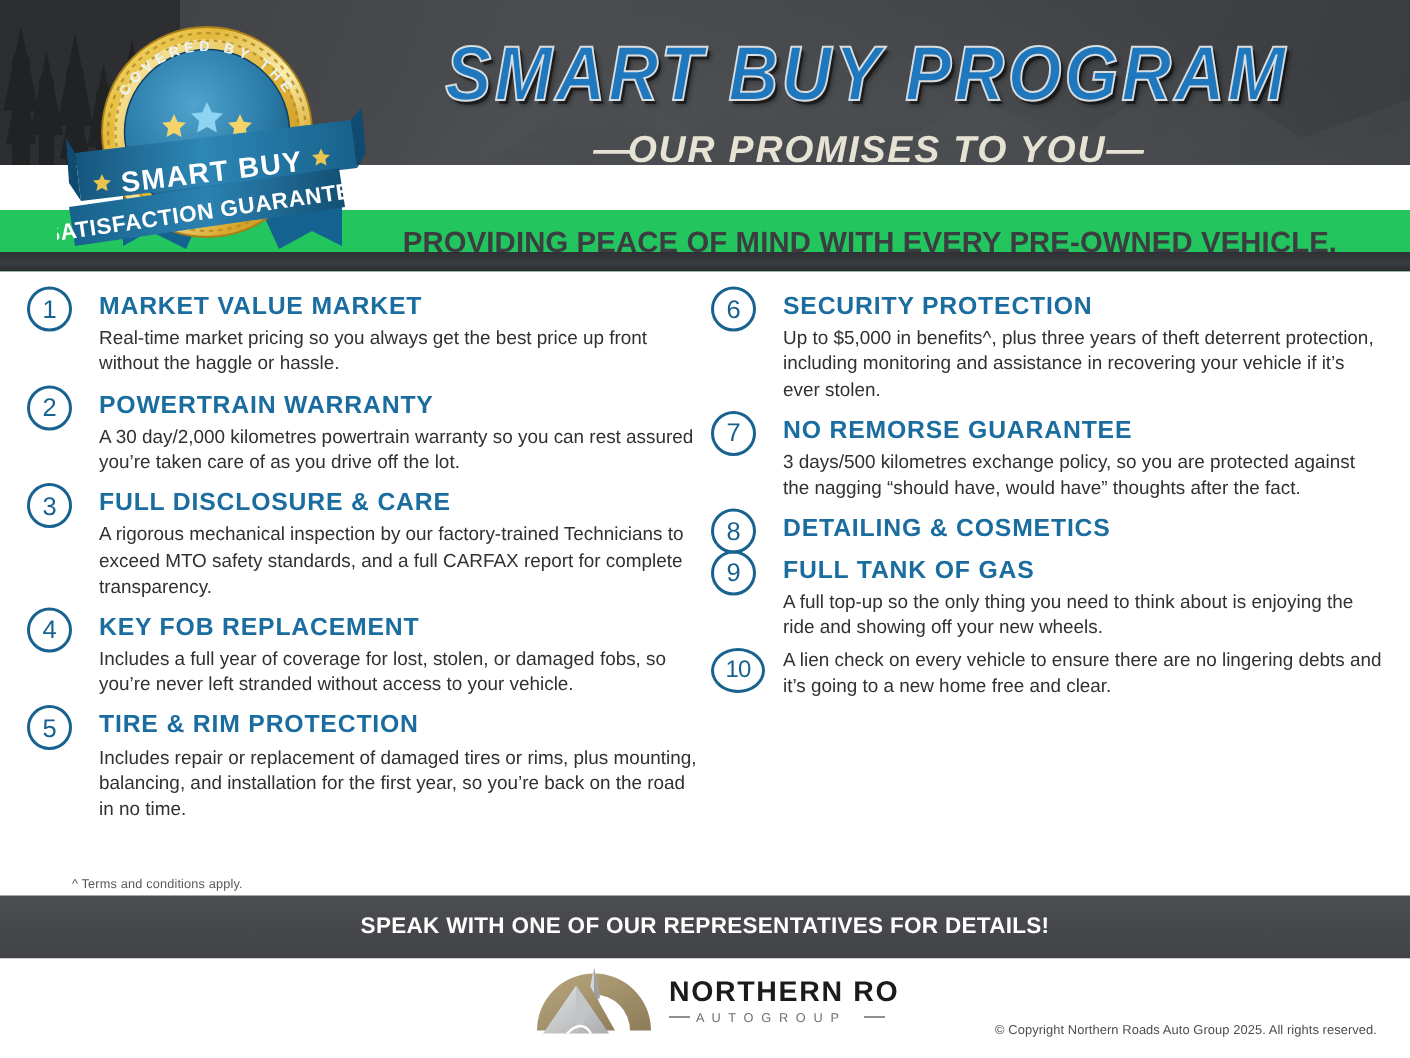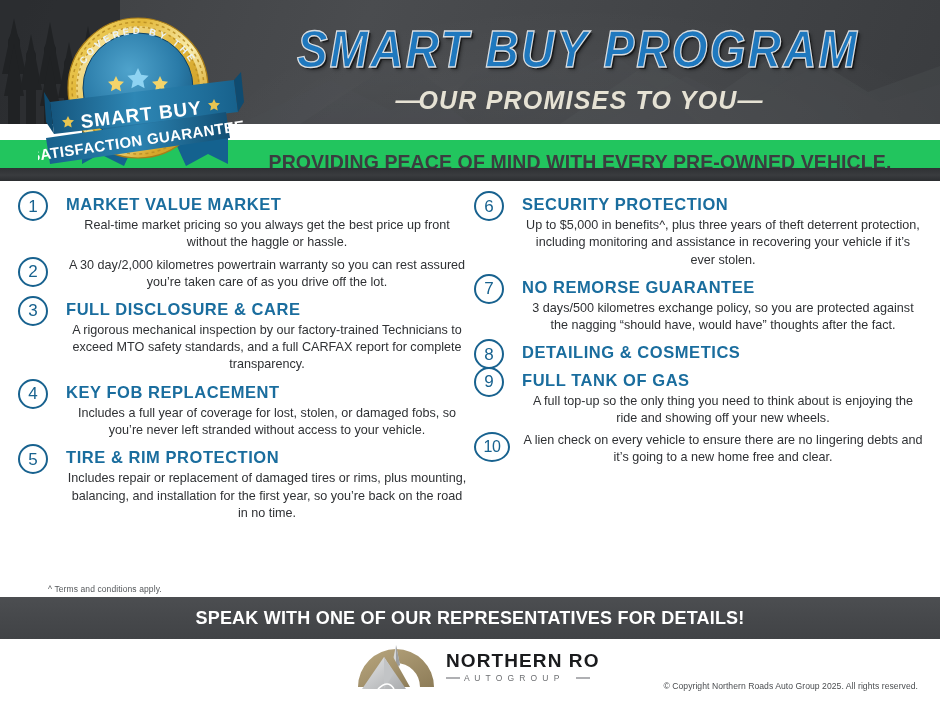--- a/index.html
+++ b/index.html
@@ -5,21 +5,21 @@
   html,body{margin:0;padding:0;}
   body{
     width:940px;height:705px;overflow:hidden;background:#ffffff;
     font-family:"Liberation Sans","DejaVu Sans",sans-serif;
     -webkit-font-smoothing:antialiased;
   }
   .page{position:relative;width:940px;height:705px;background:#fff;}
 
   
   .header{
-    position:absolute;left:0;top:0;width:940px;height:124px;
+    position:absolute;left:0;top:0;width:940px;height:110px;
     background:
       radial-gradient(ellipse 540px 200px at 62% 118%, rgba(255,255,255,0.055), rgba(255,255,255,0) 70%),
       linear-gradient(110deg,#3d3f42 0%,#4a4c4f 38%,#444649 62%,#3a3c3f 100%);
     overflow:hidden;
   }
   .hdr-mtn{position:absolute;inset:0;opacity:.55;}
   .hdr-trees{position:absolute;left:0;top:0;width:120px;height:124px;opacity:.95;}
   .hdr-title{
     position:absolute;left:228px;top:20px;width:700px;height:58px;
     text-align:center;line-height:58px;
@@ -74,37 +74,36 @@
   .num.wide{width:36px;font-size:16px;letter-spacing:-.5px;}
   .item-title{
     margin-left:48px;padding-top:5px;
     font-size:16.5px;font-weight:bold;letter-spacing:.55px;
     color:#1a6d9e;line-height:1.05;white-space:nowrap;
   }
   .item-body{
     margin-left:48px;margin-top:4px;
     font-size:12.6px;line-height:1.36;color:#2f3134;
     max-width:402px;
-    text-align:center;
   }
   .col-right .item-body{max-width:412px;}
 
   .terms{
     position:absolute;left:18px;top:584px;
     font-size:8.5px;color:#55585b;letter-spacing:.1px;margin-left:30px;
   }
 
   
   .cta{
     position:absolute;left:0;top:597px;width:940px;height:42px;
     background:linear-gradient(180deg,#4c4e51,#46484b 50%,#414346);
   }
   .cta-text{
     width:940px;height:42px;line-height:42px;text-align:center;
-    font-size:18px;font-weight:bold;letter-spacing:.2px;color:#ffffff;
+    font-size:15px;font-weight:bold;letter-spacing:.2px;color:#ffffff;
     white-space:nowrap;
   }
 
   
   .footer{position:absolute;left:0;top:639px;width:940px;height:66px;background:#fff;}
   .logo{position:absolute;left:348px;top:4px;width:252px;height:50px;}
   .copyright{
     position:absolute;right:22px;top:42px;
     font-size:8.6px;color:#4a4d50;letter-spacing:.05px;white-space:nowrap;
   }
@@ -232,20 +231,21 @@
   <div class="body">
 
     <div class="col col-left">
       <div class="item">
         <div class="num">1</div>
         <div class="item-title">MARKET VALUE MARKET</div>
         <div class="item-body">Real-time market pricing so you always get the best price up front without the haggle or hassle.</div>
       </div>
       <div class="item">
         <div class="num">2</div>
+        <div class="item-title">POWERTRAIN WARRANTY</div>
         <div class="item-body">A 30 day/2,000 kilometres powertrain warranty so you can rest assured you’re taken care of as you drive off the lot.</div>
       </div>
       <div class="item">
         <div class="num">3</div>
         <div class="item-title">FULL DISCLOSURE &amp; CARE</div>
         <div class="item-body">A rigorous mechanical inspection by our factory-trained Technicians to exceed MTO safety standards, and a full CARFAX report for complete transparency.</div>
       </div>
       <div class="item">
         <div class="num">4</div>
         <div class="item-title">KEY FOB REPLACEMENT</div>

